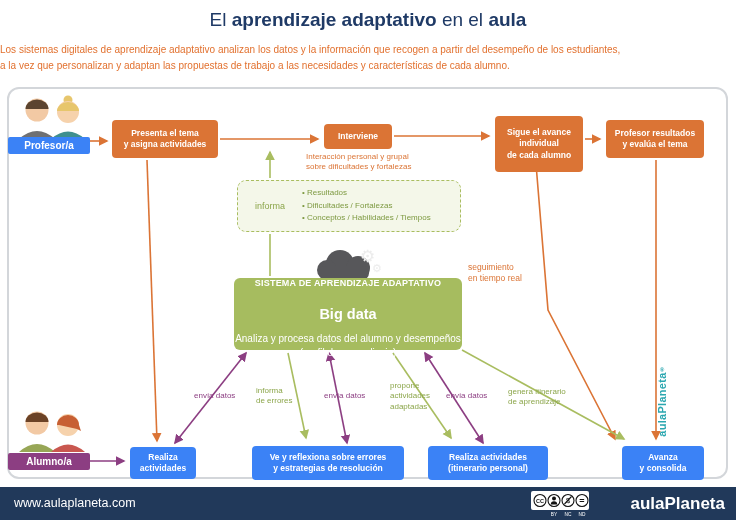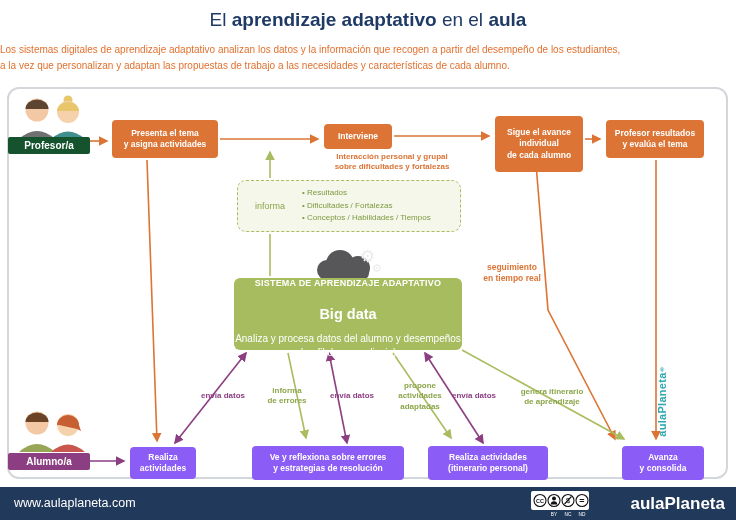--- a/index.html
+++ b/index.html
@@ -14,29 +14,29 @@
   .title{position:absolute;top:9px;left:0;width:100%;text-align:center;
          font-size:19px;color:#1F3A66;font-weight:400;z-index:2}
   .title b{font-weight:700}
   .subtitle{position:absolute;top:42px;left:0;width:100%;text-align:left;
             font-size:10px;line-height:1.55;color:#E2712F;z-index:2}
 
   .box{position:absolute;display:flex;align-items:center;justify-content:center;
        text-align:center;color:#fff;font-weight:700;border-radius:4px;
        white-space:pre-line;line-height:1.3;font-size:8.5px;z-index:2;padding:2px}
   .box.orange{background:#DB7435}
-  .box.purple{background:#8b5cf6}
+  .box.purple{background:#3b82f6}
 
   .ribbon{position:absolute;color:#fff;font-weight:700;font-size:10px;
           display:flex;align-items:center;justify-content:center;border-radius:2px;z-index:2}
-  .ribbon.orange{background:#14532d}
+  .ribbon.orange{background:#3b82f6}
   .ribbon.purple{background:#8C3E82}
 
-  .arrow-label{position:absolute;text-align:center;white-space:pre-line;
-               font-weight:700;line-height:1.3;font-size:8px;z-index:2}
+  .arrow-label{position:absolute;text-align:left;white-space:pre-line;
+               font-weight:400;line-height:1.3;font-size:8px;z-index:2}
   .lab-orange{color:#DB7435}
   .lab-purple{color:#8C3E82}
   .lab-green{color:#8CA64B}
 
   .informa-box{position:absolute;left:237px;top:180px;width:224px;height:52px;
                background:#F4F7E9;border:1px dashed #A9BD60;border-radius:9px;
                display:flex;align-items:center;z-index:2}
   .informa-label{width:64px;text-align:center;color:#8CA64B;font-size:9px}
   .informa-items{font-size:8px;color:#7E9A42;line-height:1.55}
 

